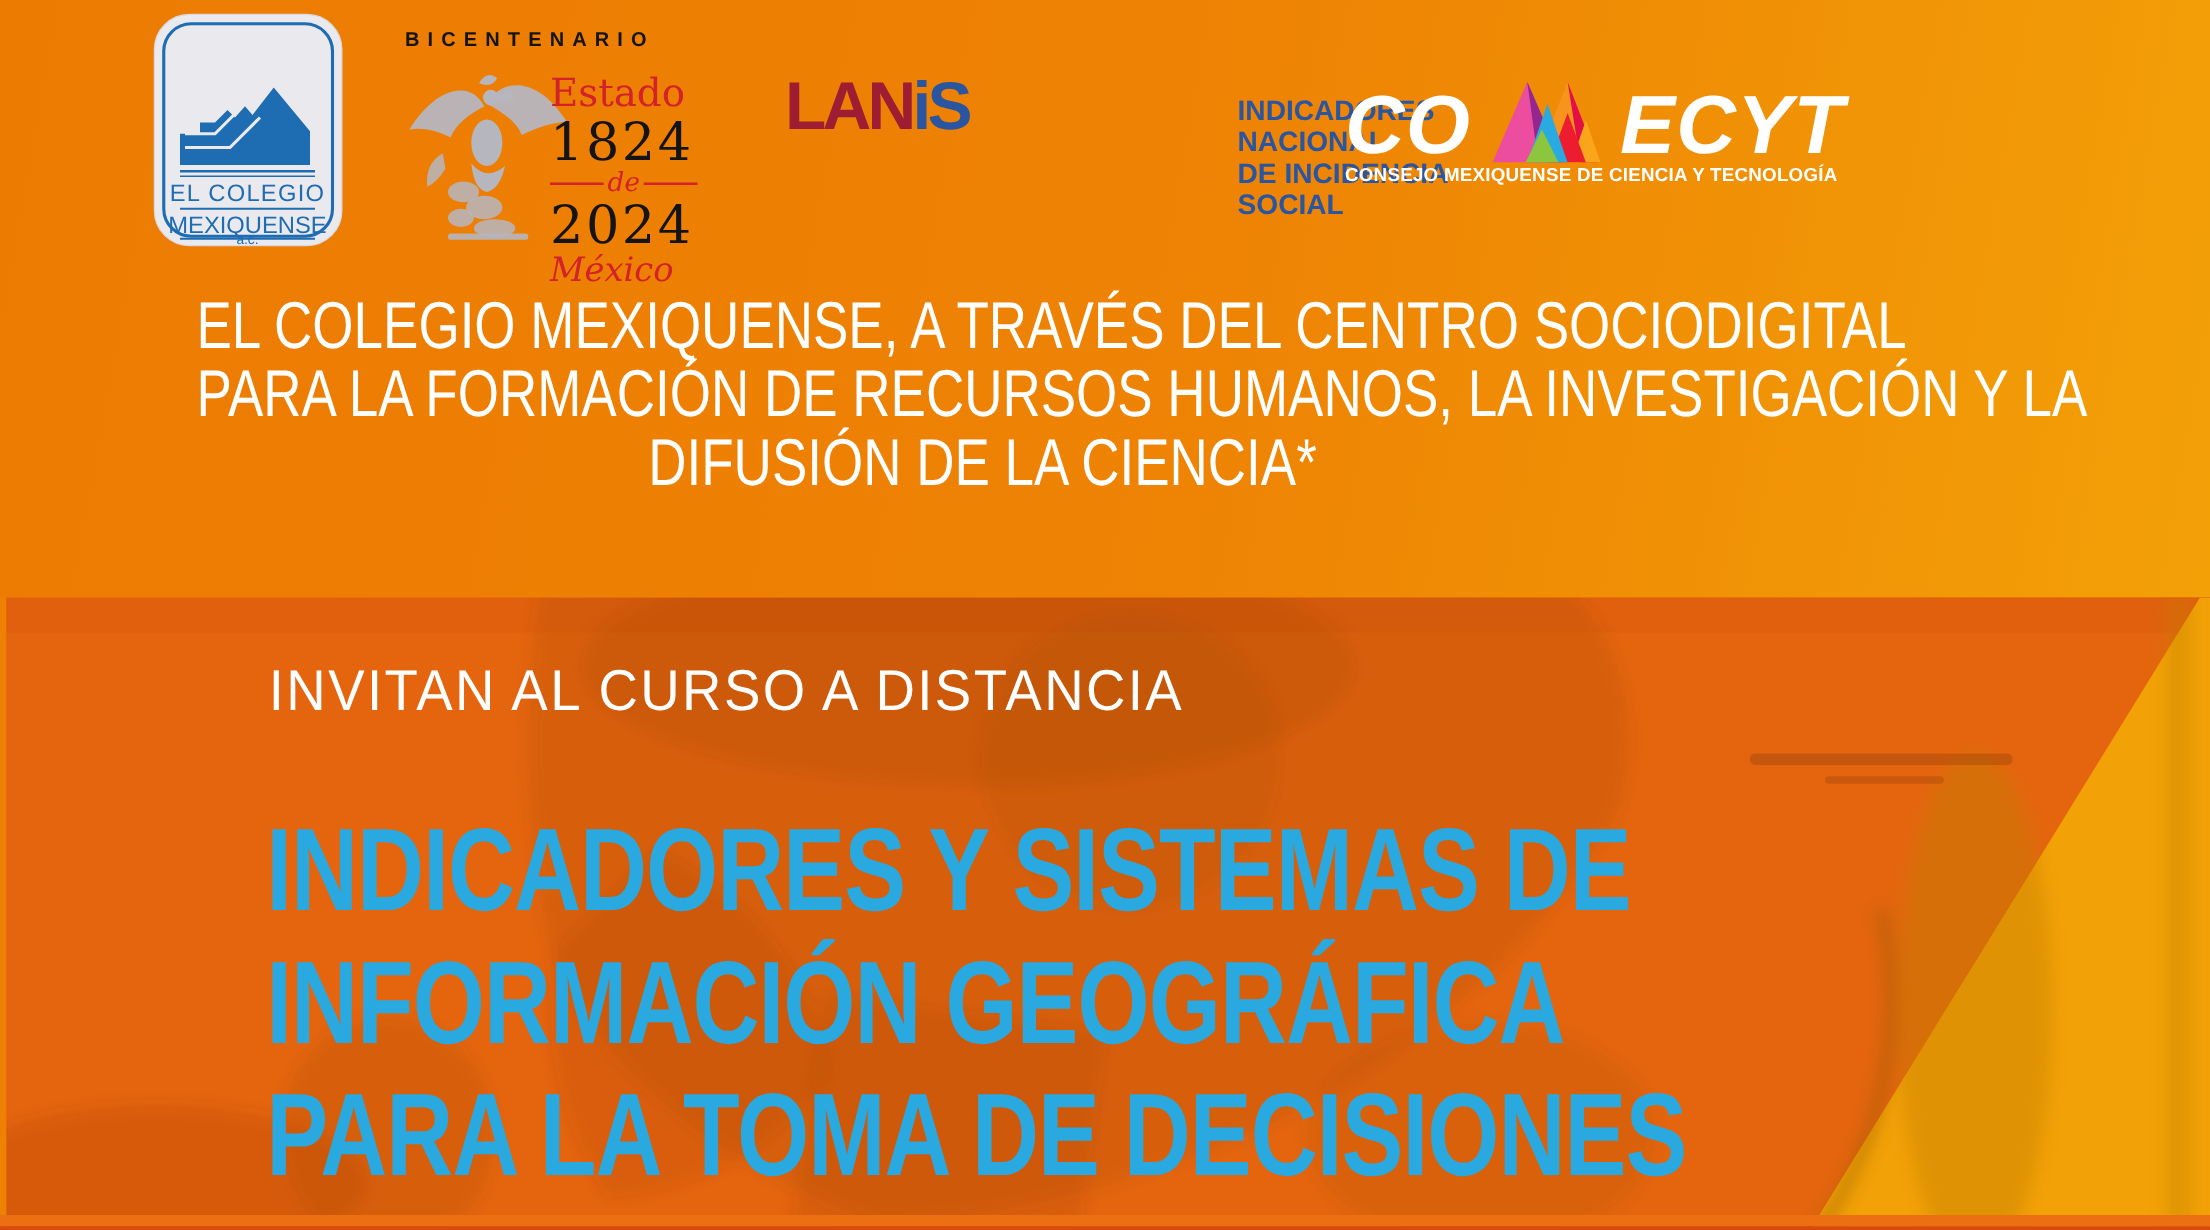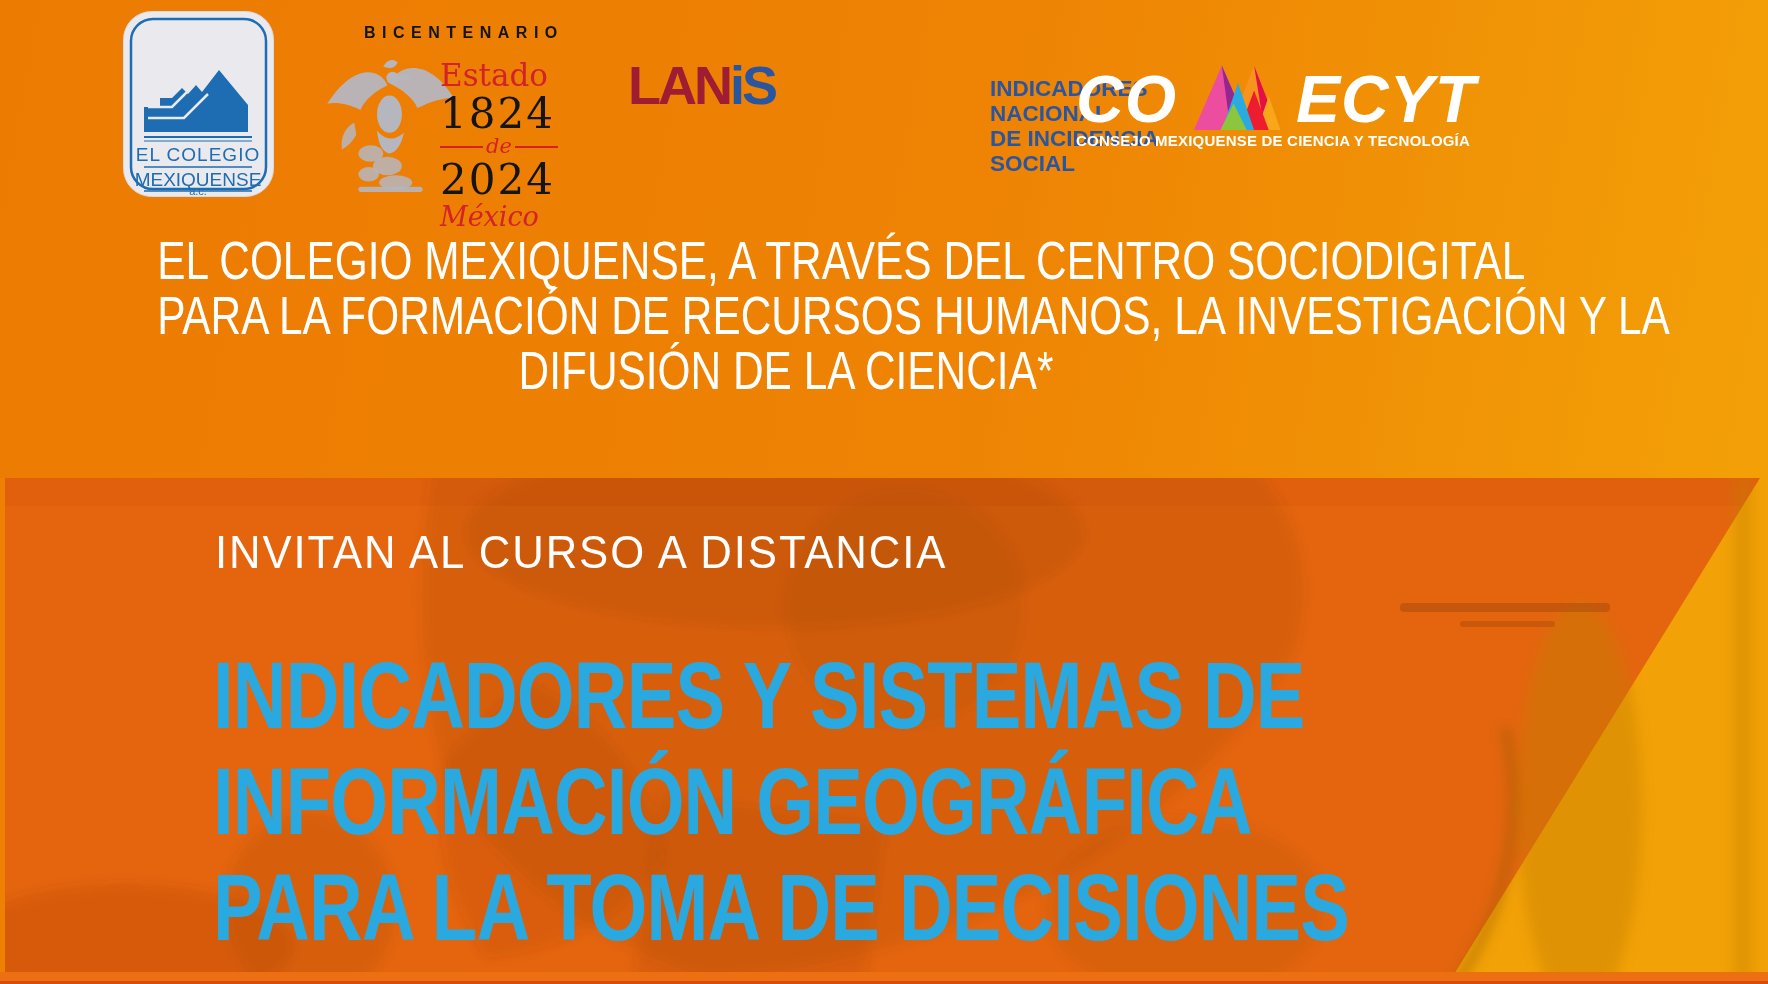--- a/index.html
+++ b/index.html
@@ -10,21 +10,21 @@
   }
   
   .top-section{
     position:absolute;left:0;top:0;width:1768px;height:478px;
     background:linear-gradient(100deg,#ec7b02 0%,#ee8304 55%,#f3a007 100%);
   }
   
   .logo-colegio{position:absolute;left:122px;top:10px;width:153px;height:188px;}
   .logo-bicentenario{position:absolute;left:318px;top:24px;width:250px;height:172px;}
   .bic-title{position:absolute;left:6px;top:0;width:244px;color:#141414;
-    font-size:16px;font-weight:600;letter-spacing:6.5px;white-space:nowrap;margin-left:40px;}
+    font-size:16px;font-weight:600;letter-spacing:6.5px;white-space:nowrap;}
   .bic-eagle{position:absolute;left:0;top:26px;}
   .bic-col{position:absolute;right:0;top:36px;width:128px;text-align:left;
     font-family:"DejaVu Serif",serif;line-height:1;}
   .bic-estado{color:#d3222a;font-size:31px;}
   .bic-year{color:#141414;font-size:42px;letter-spacing:2px;margin-top:2px;}
   .bic-de-row{display:flex;align-items:center;margin:1px 0;width:118px;}
   .bic-de-row .rule{flex:1;height:2px;background:#d3222a;}
   .bic-de{color:#d3222a;font-size:21px;font-style:italic;padding:0 3px;}
   .bic-mexico{color:#d3222a;font-size:27px;font-style:italic;margin-top:2px;}
   .logo-lanis{position:absolute;left:628px;top:64px;width:400px;height:105px;}

